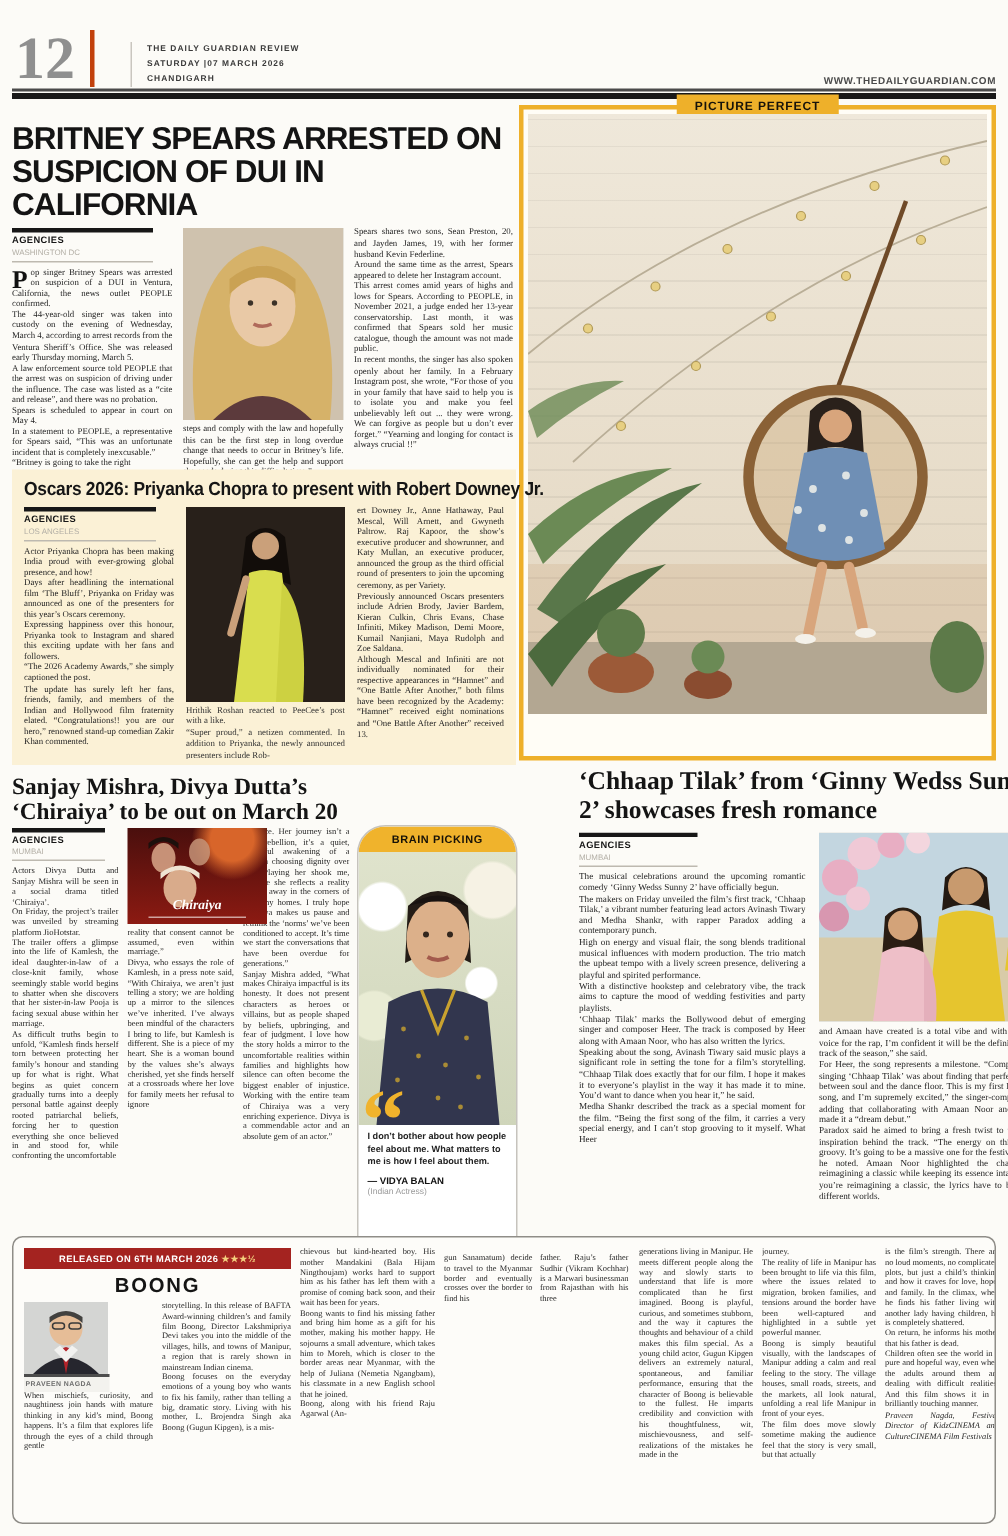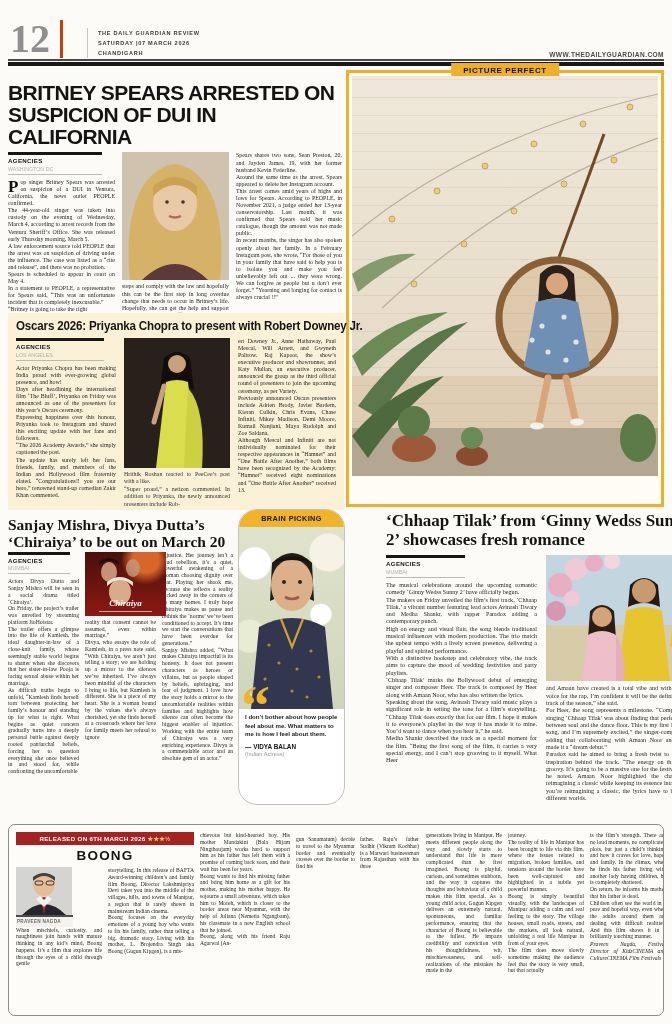--- a/index.html
+++ b/index.html
@@ -54,21 +54,21 @@
   .osc-cols .c3{flex:1;}
 
   
   .chi{left:8px;top:516px;width:225px;height:302px;}
   .chi-h{font:bold 15.5px/1.12 "Liberation Serif",serif;color:#141414;margin-bottom:1px;}
   .chi-cols{display:flex;gap:6px;height:252px;overflow:hidden;}
   .chi-cols .c{width:71px;}
   .chi .ct{font-size:5.7px;line-height:1.19;}
 
   
-  .bp{left:238px;top:509px;width:107px;height:296px;border:1.5px solid #c6c3bd;border-radius:19px;
+  .bp{left:238px;top:550px;width:107px;height:296px;border:1.5px solid #c6c3bd;border-radius:19px;
       background:#fff;box-sizing:border-box;overflow:hidden;}
   .bp-label{background:#f0b32c;text-align:center;font:bold 7.3px "Liberation Sans",sans-serif;
             letter-spacing:.4px;padding:4px 0;color:#171207;}
   .bp-photo{width:100%;height:182px;position:relative;}
   .bp-mark{position:absolute;left:2px;bottom:-26px;font:bold 58px/58px "Liberation Serif",serif;color:#f0b32c;}
   .bp-quote{font:bold 6.1px/1.4 "Liberation Sans",sans-serif;color:#222;padding:4px 6px 2px;}
   .bp-author{font:bold 6.4px "Liberation Sans",sans-serif;color:#101010;padding:2px 6px 0;}
   .bp-role{font:5.7px "Liberation Sans",sans-serif;color:#9a9a9a;padding:1px 6px 4px;}
 
   
@@ -270,21 +270,21 @@
           <div class="r1"></div>
           <div class="ag">AGENCIES</div>
           <div class="pl">MUMBAI</div>
         </div>
         <div class="ct">Actors Divya Dutta and Sanjay Mishra will be seen in a social drama titled ‘Chiraiya’.
 On Friday, the project’s trailer was unveiled by streaming platform JioHotstar.
 The trailer offers a glimpse into the life of Kamlesh, the ideal daughter-in-law of a close-knit family, whose seemingly stable world begins to shatter when she discovers that her sister-in-law Pooja is facing sexual abuse within her marriage.
 As difficult truths begin to unfold, “Kamlesh finds herself torn between protecting her family’s honour and standing up for what is right. What begins as quiet concern gradually turns into a deeply personal battle against deeply rooted patriarchal beliefs, forcing her to question everything she once believed in and stood for, while confronting the uncomfortable</div>
       </div>
       <div class="c">
-        <div class="ph" style="width:81px;height:64px;margin-bottom:3px;background:radial-gradient(circle at 75% 12%,#d8652a 0 16%,transparent 30%),linear-gradient(180deg,#4a0f0d,#8c1a12);text-decoration:underline;">
+        <div class="ph" style="width:93px;height:64px;margin-bottom:3px;background:radial-gradient(circle at 75% 12%,#d8652a 0 16%,transparent 30%),linear-gradient(180deg,#4a0f0d,#8c1a12);text-decoration:underline;">
           <svg width="71" height="64" viewBox="0 0 71 64">
             <ellipse cx="24" cy="20" rx="8" ry="10" fill="#d3a083" opacity="0.9"></ellipse>
             <path d="M14 14 Q24 4 34 14 L34 10 Q24 2 14 10 Z" fill="#1d100c"></path>
             <ellipse cx="48" cy="16" rx="7" ry="9" fill="#c69478" opacity="0.85"></ellipse>
             <ellipse cx="35" cy="40" rx="11" ry="13" fill="#d9ab8b"></ellipse>
             <path d="M22 34 Q35 22 48 34 L48 30 Q35 20 22 30 Z" fill="#efe3d2"></path>
           </svg>
           <div style="position:absolute;left:0;right:0;bottom:8px;text-align:center;font:italic bold 9px 'Liberation Serif',serif;color:#fff;">Chiraiya</div>
           <div style="position:absolute;left:14px;right:14px;bottom:4px;border-top:1px solid #ffffff99;"></div>
         </div>

